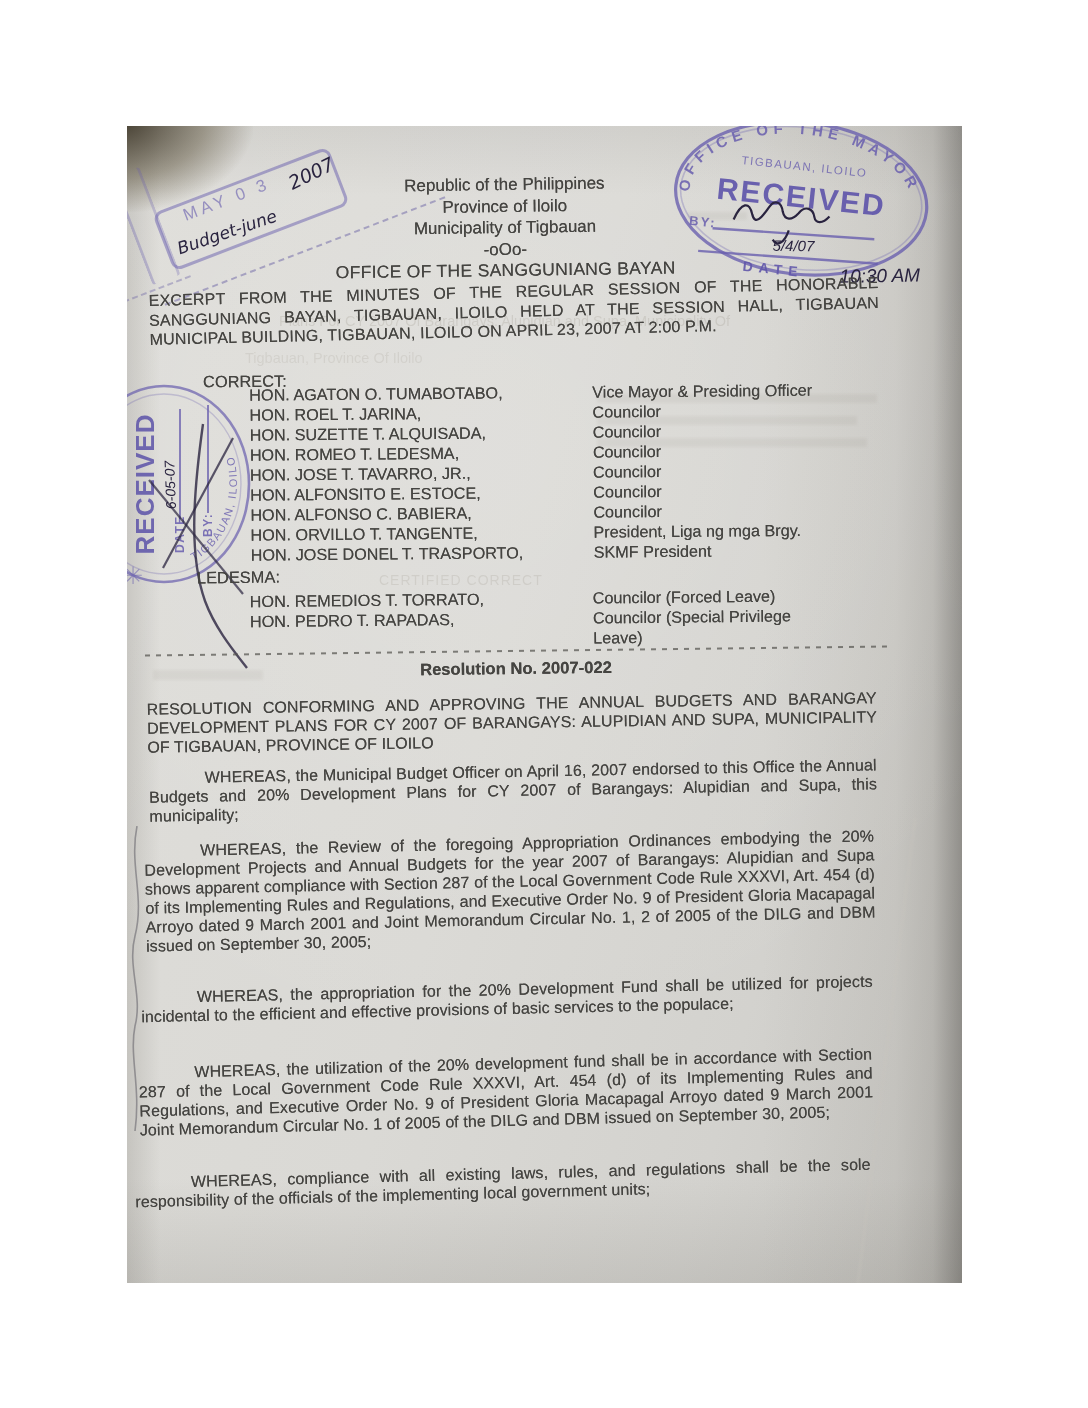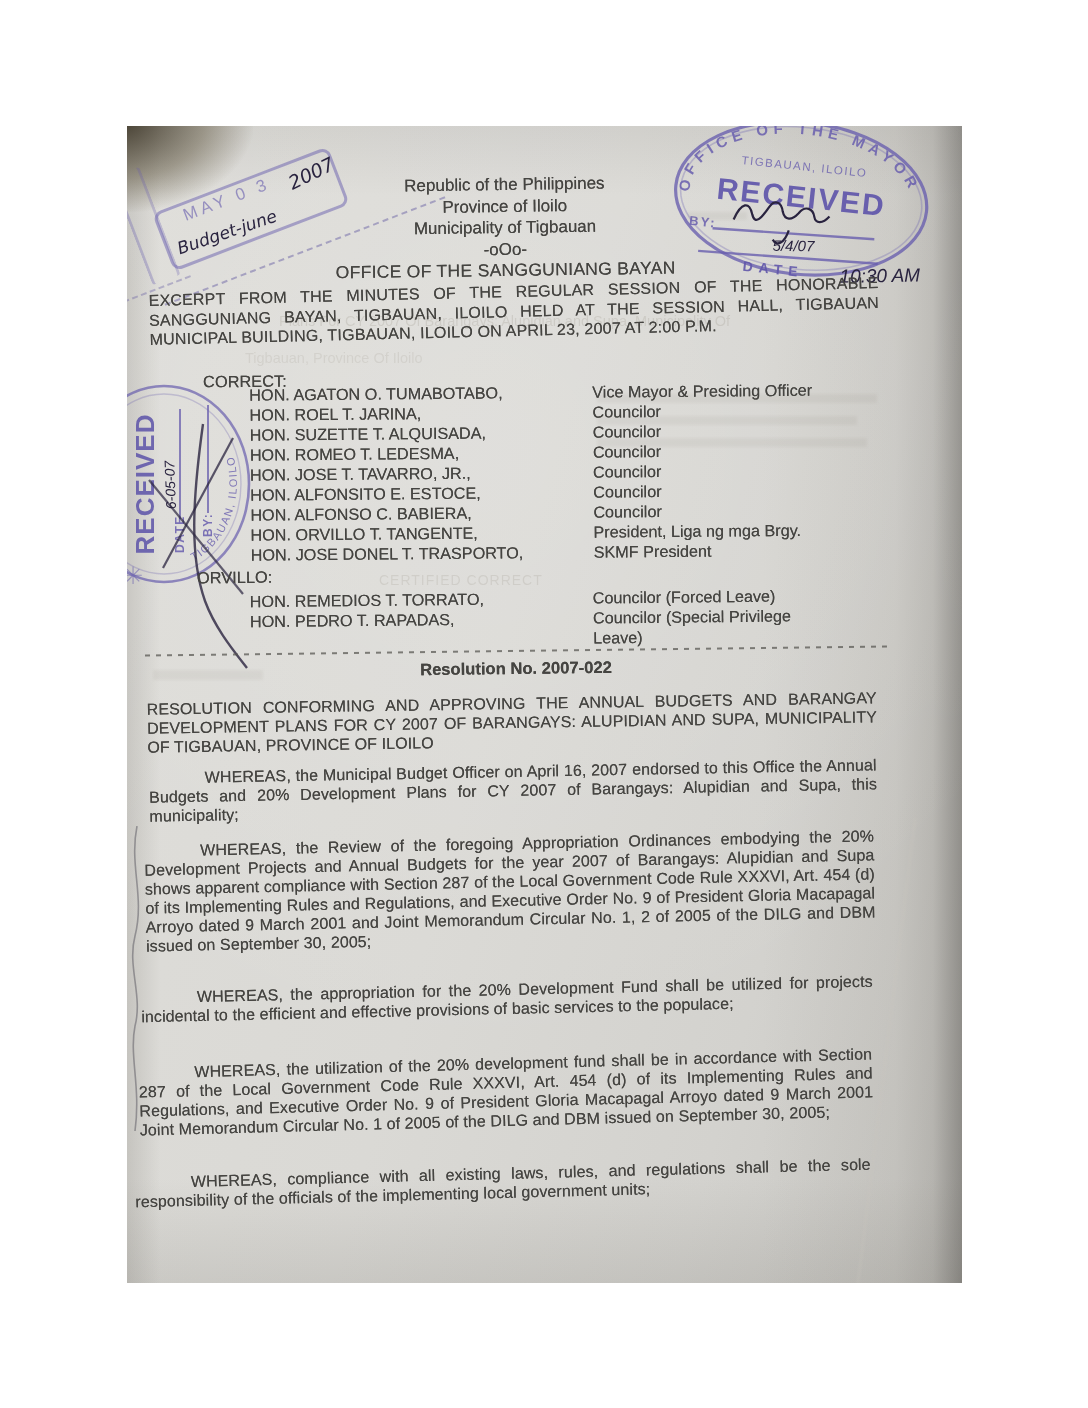--- a/index.html
+++ b/index.html
@@ -158,21 +158,21 @@
       <div class="prow">
           <span class="pname">HON. ORVILLO T. TANGENTE,</span>
           <span class="ppos">President, Liga ng mga Brgy.</span>
         </div>
       <div class="prow">
           <span class="pname">HON. JOSE DONEL T. TRASPORTO,</span>
           <span class="ppos">SKMF President</span>
         </div>
     </div>
 
-    <div class="abs doc label" style="left:70px;top:442px;transform:rotate(-.6deg);">ORVILLO:</div>
+    <div class="abs doc label" style="left:70px;top:442px;transform:rotate(-.6deg);">LEDESMA:</div>
     <div class="abs doc" style="left:96px;top:462px;width:660px;transform:rotate(-.6deg);">
       <div class="prow">
           <span class="pname">HON. REMEDIOS T. TORRATO,</span>
           <span class="ppos" style="width:250px;">Councilor (Forced Leave)</span>
         </div>
       <div class="prow" style="height:auto;">
           <span class="pname">HON. PEDRO T. RAPADAS,</span>
           <span class="ppos" style="width:250px;">Councilor (Special Privilege Leave)</span>
         </div>
     </div>

